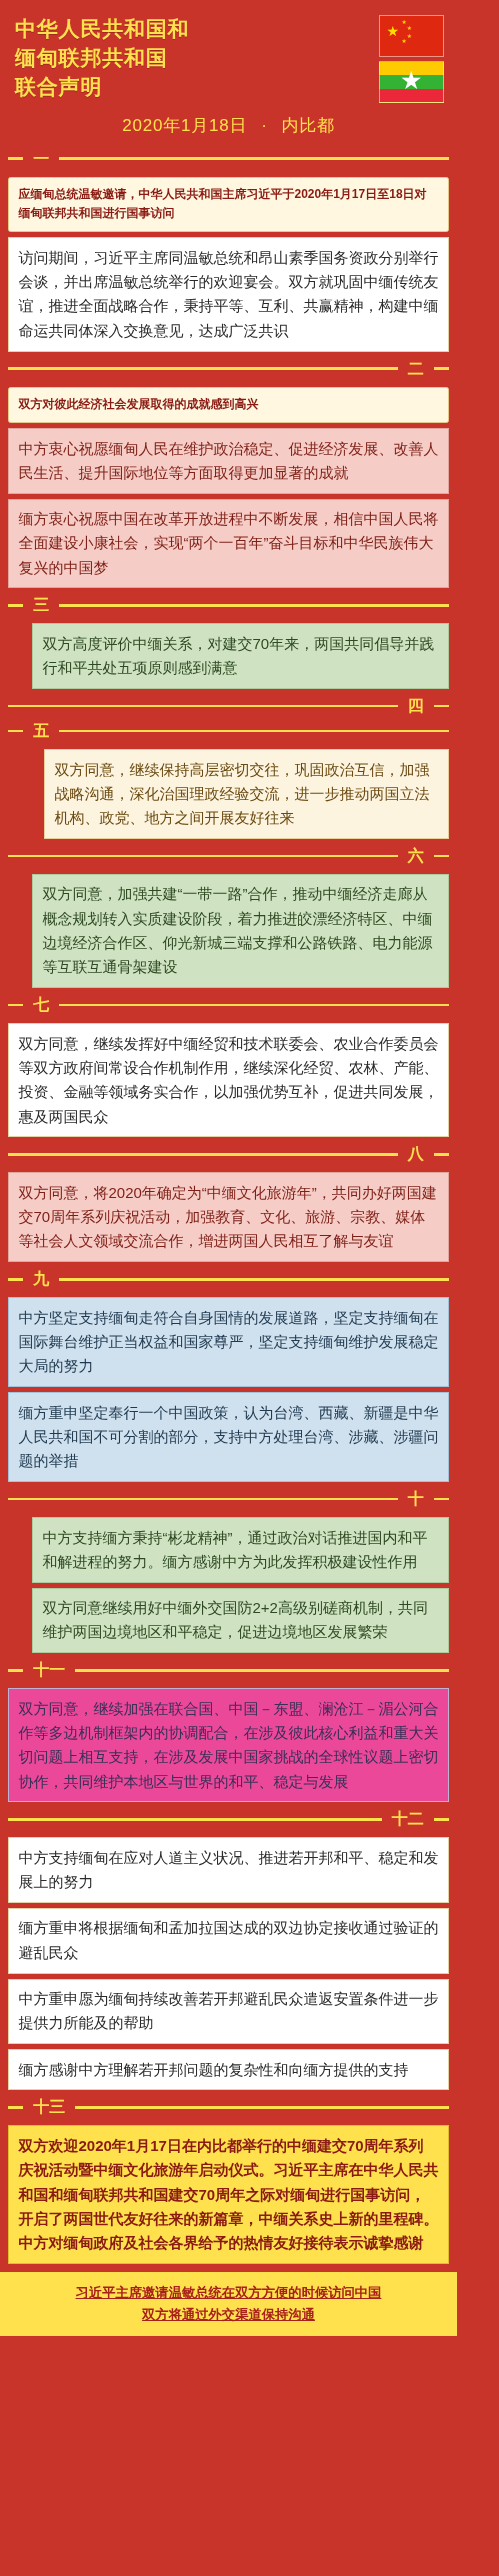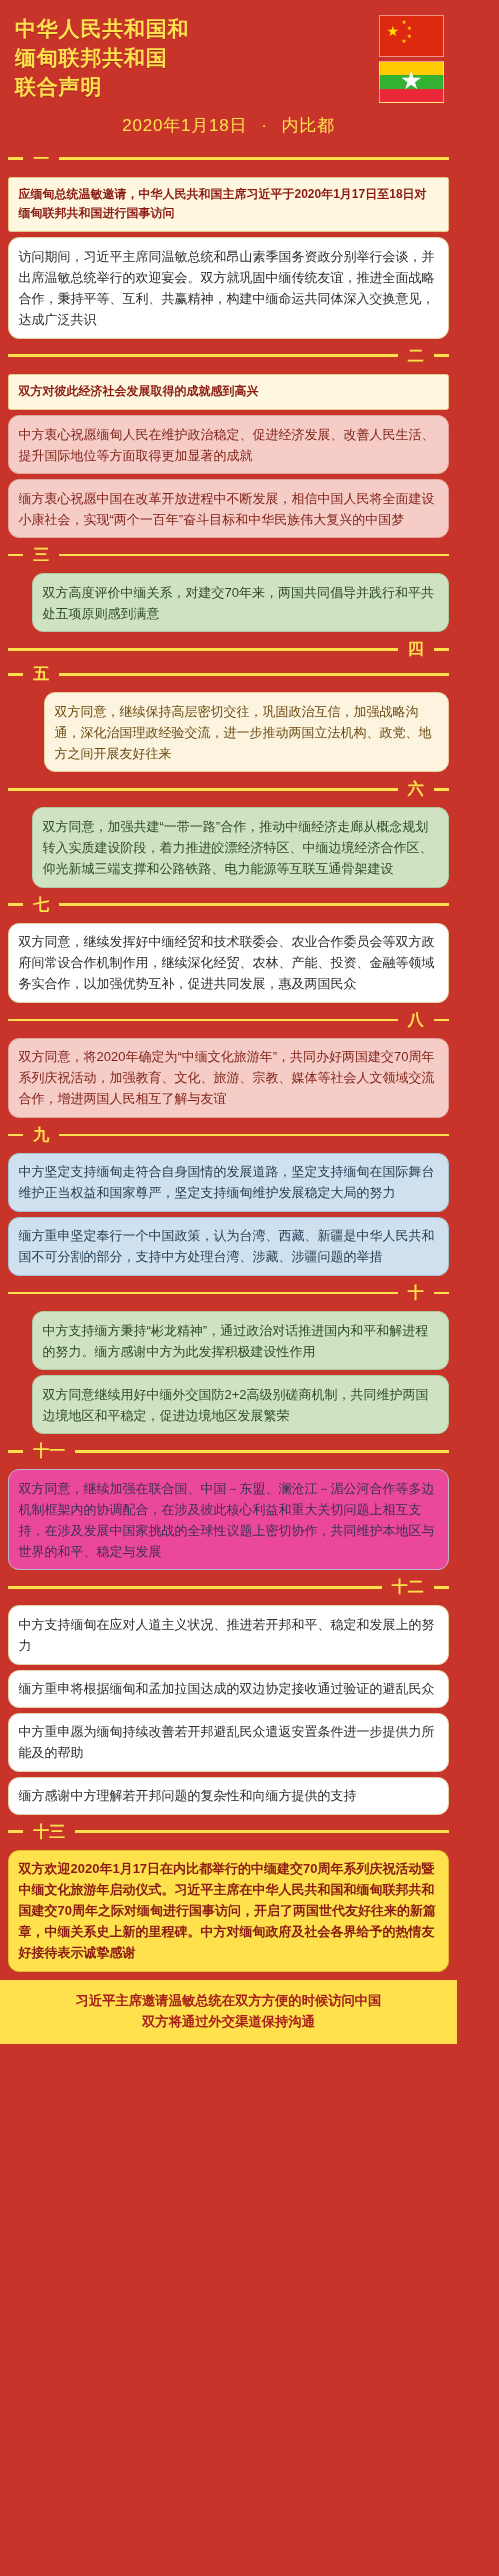--- a/index.html
+++ b/index.html
@@ -93,22 +93,22 @@
     border:0.8px solid #e3c98a;
     border-radius:2.5px;
     color:#8a1a12;
     font-size:12px;
     line-height:1.62;
     padding:7.5px 9.2px;
     margin:5px 0;
     font-weight:bold;
   }
   .card{
-    border-radius:11px;
-    font-size:13px;
+    border-radius:0;
+    font-size:15px;
     line-height:1.62;
     padding:7.5px 9.2px;
     margin:5px 0;
     box-sizing:border-box;
   }
   .c-white{background:#ffffff;color:#2b2b2b;border:0.8px solid #e2d2a8;}
   .c-pink{background:#f6ccc6;color:#7d1f16;border:0.8px solid #e0a79e;}
   .c-green{background:#cfe3c3;color:#2f4a22;border:0.8px solid #aecb9d;margin-left:24px;}
   .c-blue{background:#cfe0ee;color:#1f3a50;border:0.8px solid #a6c2d8;}
   .c-cream{background:#fdf4df;color:#6b4a12;border:0.8px solid #e7d09a;margin-left:36px;}
@@ -120,20 +120,21 @@
   
   .footer{
     background:#ffe14d;
     color:#a8201a;
     font-size:13.3px;
     font-weight:bold;
     line-height:1.6;
     text-align:center;
     padding:10px 13.3px 11.7px 13.3px;
     margin-top:8.3px;
+    text-decoration:underline;
   }
   .spacer{height:6.7px;}
 </style>
 </head>
 <body>
 
 <div class="page">
 
   <div class="header">
     <div class="title">

